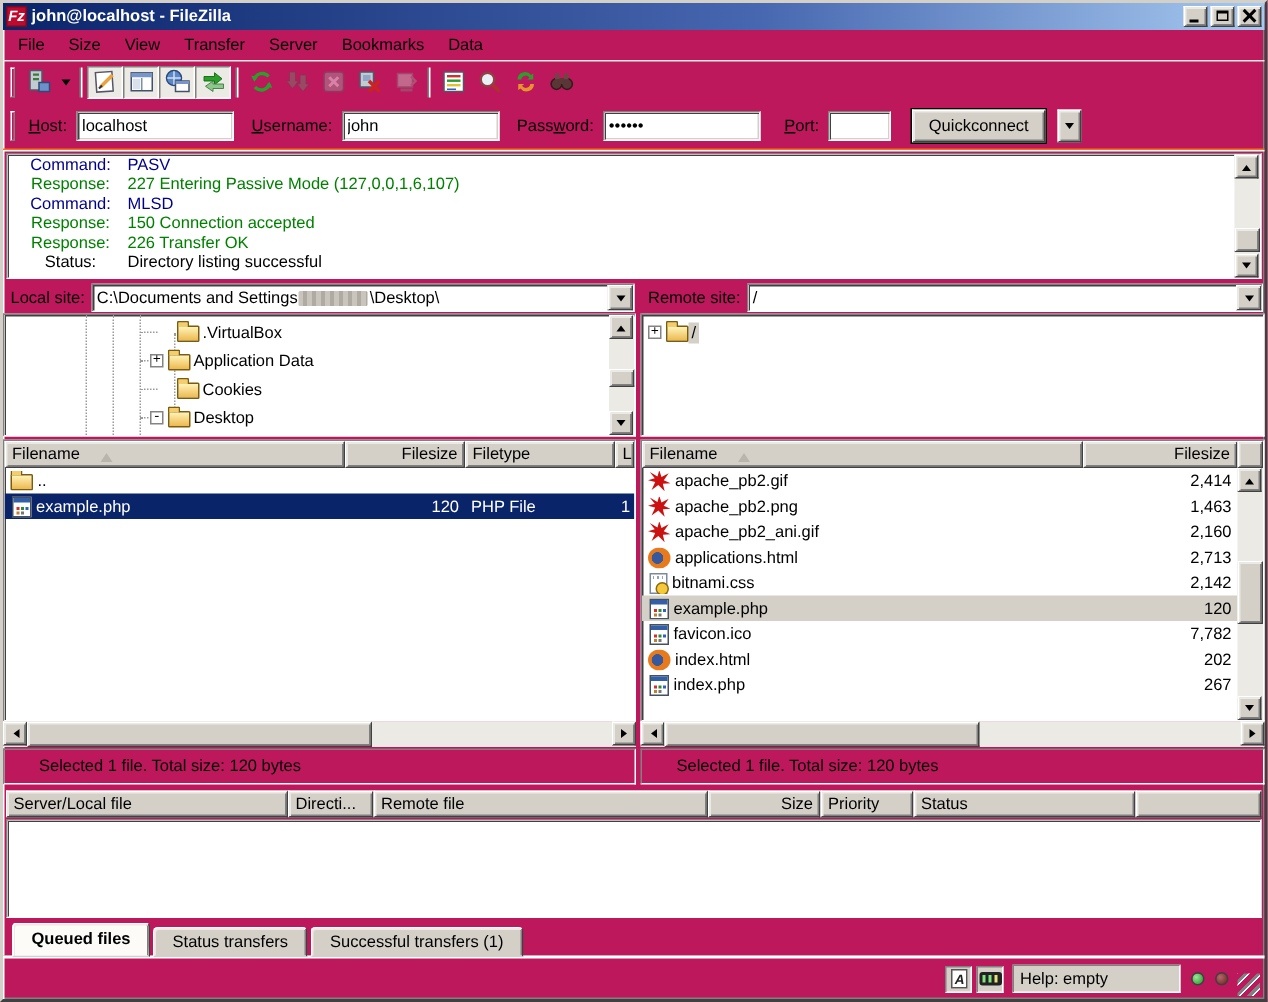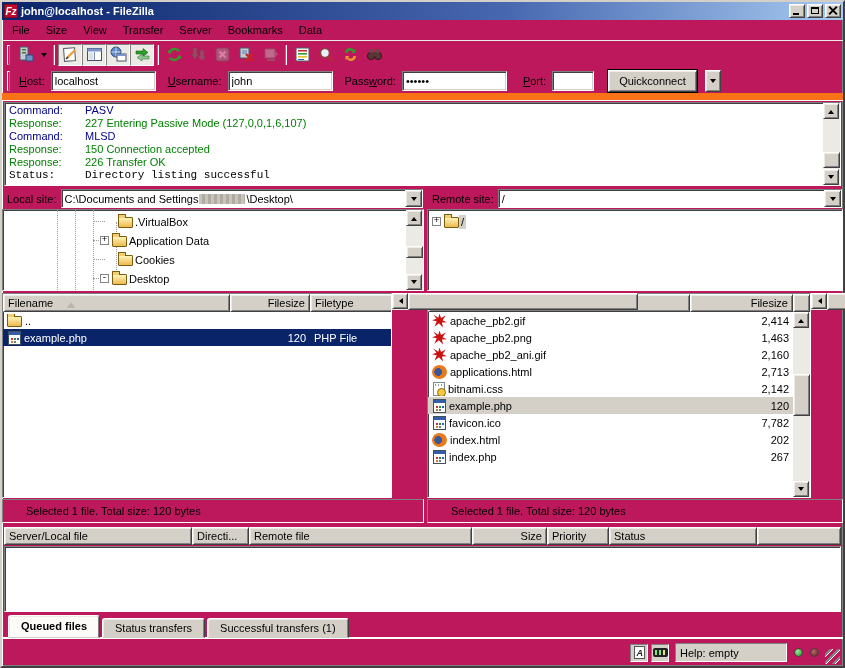--- a/index.html
+++ b/index.html
@@ -33,38 +33,38 @@
   .tb-grip { width:3px; height:20px; margin:0 3px; border:1px solid; border-color:#FFF #808080 #808080 #FFF; }
   .tb-sep { width:2px; height:20px; margin:0 3px; border-left:1px solid #808080; border-right:1px solid #FFF; }
   .tb-btn { width:24px; height:22px; display:flex; align-items:center; justify-content:center; background:transparent; border:1px solid transparent; }
   .tb-btn.pressed { border-color:#808080 #FFF #FFF #808080; background:#ECEAE4; }
   .tb-btn.disabled svg { opacity:.45; filter:grayscale(.8); }
   .tb-drop { width:13px; height:22px; display:flex; align-items:center; justify-content:center; }
   .tri-down-s { width:0;height:0;border:3px solid transparent;border-top:4px solid #000;margin-top:3px; }
 
   
   .quickbar { flex:none; height:32px; display:flex; align-items:center; padding-left:2px; gap:6px;
-    border-bottom:7px solid #f97316; box-shadow:0 1px 0 #FFF; }
+    border-bottom:1px solid #f97316; box-shadow:0 1px 0 #FFF; }
   .qc-label { white-space:nowrap; }
   .qc-label .mn { text-decoration:underline; }
   .field { border:1px solid; border-color:#808080 #FFF #FFF #808080; box-shadow:inset 1px 1px 0 #404040, inset -1px -1px 0 #D4D0C8;
     background:#FFF; height:20px; font-family:"Liberation Sans",sans-serif; font-size:11px; padding:2px 3px; outline:none; }
   .qc-btn { height:22px; padding:0 10px; background:#D4D0C8; border:1px solid; border-color:#FFF #404040 #404040 #FFF;
     box-shadow:inset 1px 1px 0 #ECEAE4, inset -1px -1px 0 #808080, 0 0 0 1px #000; font-size:11px; margin-left:8px; }
   .qc-drop { width:16px; height:22px; background:#D4D0C8; border:1px solid; border-color:#FFF #404040 #404040 #FFF;
     box-shadow:inset 1px 1px 0 #ECEAE4, inset -1px -1px 0 #808080; display:flex;align-items:center;justify-content:center; margin-left:2px; }
 
   
   .log-wrap { flex:none; height:88px; padding:2px; }
   .log { height:84px; background:#FFF; border:1px solid; border-color:#808080 #FFF #FFF #808080;
     box-shadow:inset 1px 1px 0 #404040; display:flex; }
   .log-lines { flex:1; overflow:hidden; padding:1px 0 0 4px; }
-  .log-row { display:flex; height:13px; line-height:13px; white-space:nowrap; }
+  .log-row { display:flex; height:13px; line-height:13px; white-space:nowrap;text-align:center; }
   .log-row .lbl { width:76px; flex:none; }
-  .k-command { color:#00008B; } .k-response { color:#008000; } .k-status { color:#000;font-family:Liberation Mono, monospace; }
+  .k-command { color:#00008B; } .k-response { color:#008000; } .k-status { color:#000; }
 
   
   .vscroll { width:17px; flex:none; background:#ECEAE4; display:flex; flex-direction:column; position:relative; }
   .hscroll { height:17px; flex:none; background:#ECEAE4; display:flex; position:relative; }
   .sb-btn { width:16px; height:16px; flex:none; background:#D4D0C8; border:1px solid; border-color:#FFF #404040 #404040 #FFF;
     box-shadow:inset 1px 1px 0 #ECEAE4, inset -1px -1px 0 #808080; display:flex; align-items:center; justify-content:center; }
   .sb-thumb { position:absolute; background:#D4D0C8; border:1px solid; border-color:#FFF #404040 #404040 #FFF;
     box-shadow:inset 1px 1px 0 #ECEAE4, inset -1px -1px 0 #808080; }
   .tri-up { width:0;height:0;border:3px solid transparent;border-bottom:4px solid #000;margin-top:-2px; }
   .tri-down { width:0;height:0;border:3px solid transparent;border-top:4px solid #000;margin-bottom:-2px; }
@@ -94,21 +94,21 @@
   .guide { position:absolute; border-left:1px dotted #9a9a9a; top:0; bottom:0; }
   .tree-row { display:flex; align-items:center; height:19px; position:relative; }
   .tree-row .stub { width:12px; border-top:1px dotted #9a9a9a; margin-right:1px; }
   .expander { width:9px; height:9px; flex:none; background:#FFF; border:1px solid #848484; color:#000;
     font-size:9px; line-height:7px; text-align:center; margin-right:3px; font-family:"Liberation Mono",monospace; }
   .exp-spacer { width:12px; flex:none; }
   .tree-label { padding:1px 2px; white-space:nowrap; }
   .tree-label.sel { background:#D4D0C8; }
 
   
-  .list-outer { flex:none; height:207px; display:flex; flex-direction:row; padding-top:2px; }
+  .list-outer { flex:none; height:207px; display:flex; flex-direction:column; padding-top:2px; }
   .list-box { flex:1; border:1px solid; border-color:#808080 #FFF #FFF #808080; box-shadow:inset 1px 1px 0 #404040;
     background:#FFF; display:flex; flex-direction:column; overflow:hidden; }
   .list-head { flex:none; height:18px; display:flex; background:#D4D0C8; }
   .hcell { height:18px; padding:2px 4px; background:#D4D0C8; border:1px solid; border-color:#FFF #404040 #404040 #FFF;
     box-shadow:inset 1px 1px 0 #ECEAE4, inset -1px -1px 0 #808080; display:flex; align-items:center; white-space:nowrap; overflow:hidden; }
   .sort-asc { width:0;height:0;border:4px solid transparent;border-bottom:6px solid #B9B5AC; margin-left:14px; }
   .list-body { flex:1; display:flex; }
   .rows { flex:1; min-width:0; overflow:hidden; }
   .frow { display:flex; align-items:center; height:17px; white-space:nowrap; }
   .frow .c { padding:0 4px; overflow:hidden; display:flex; align-items:center; gap:3px; }

